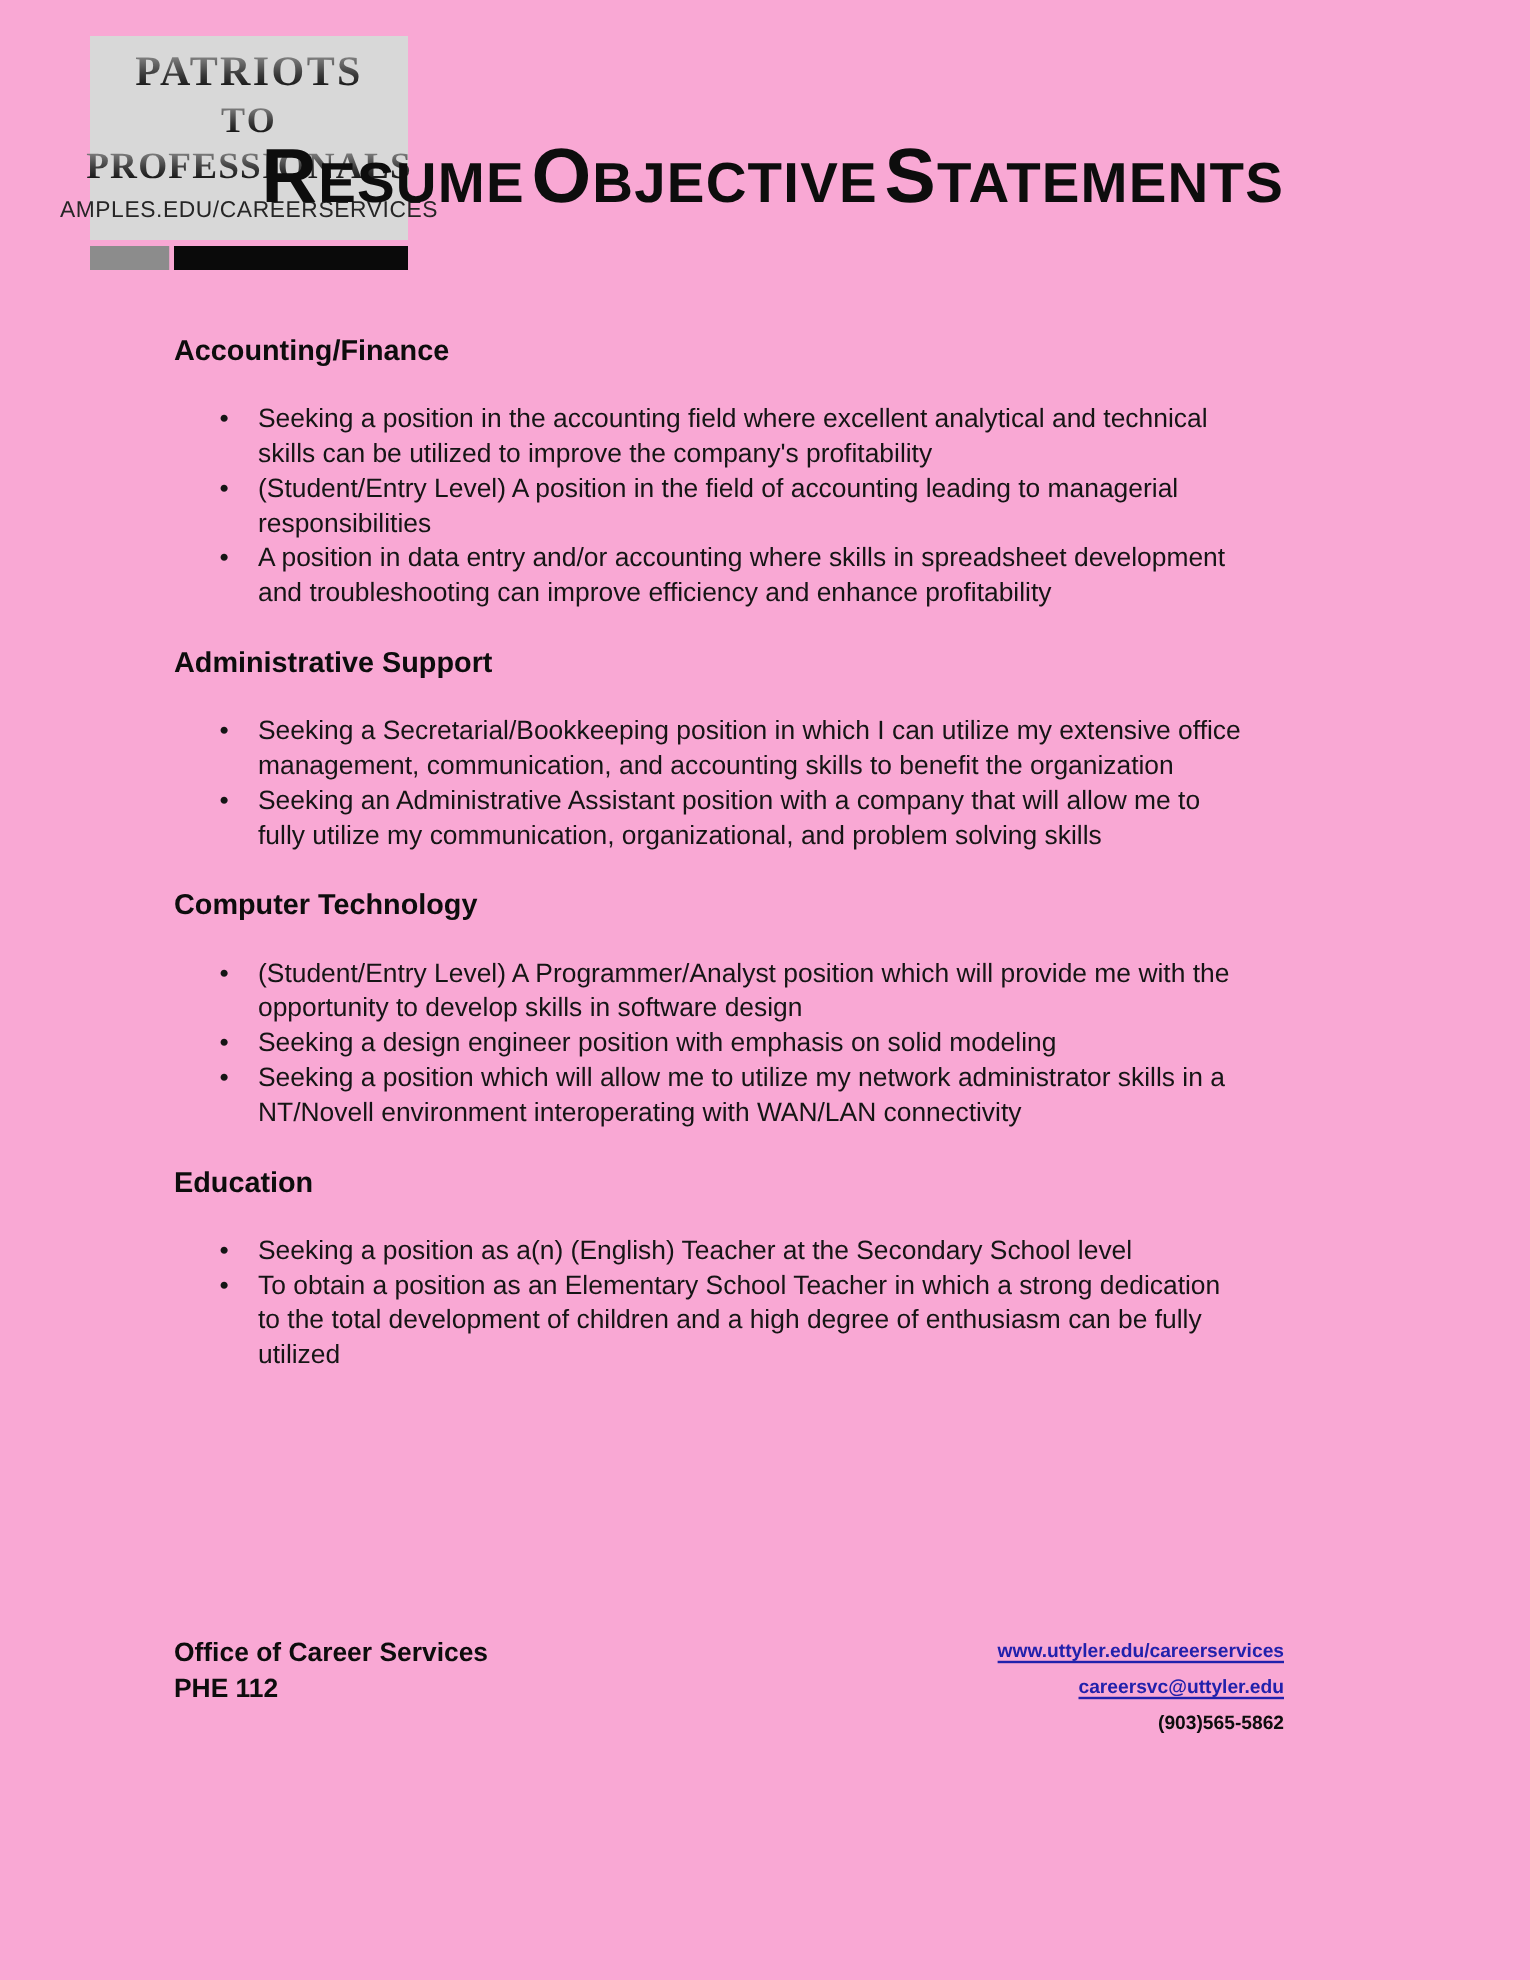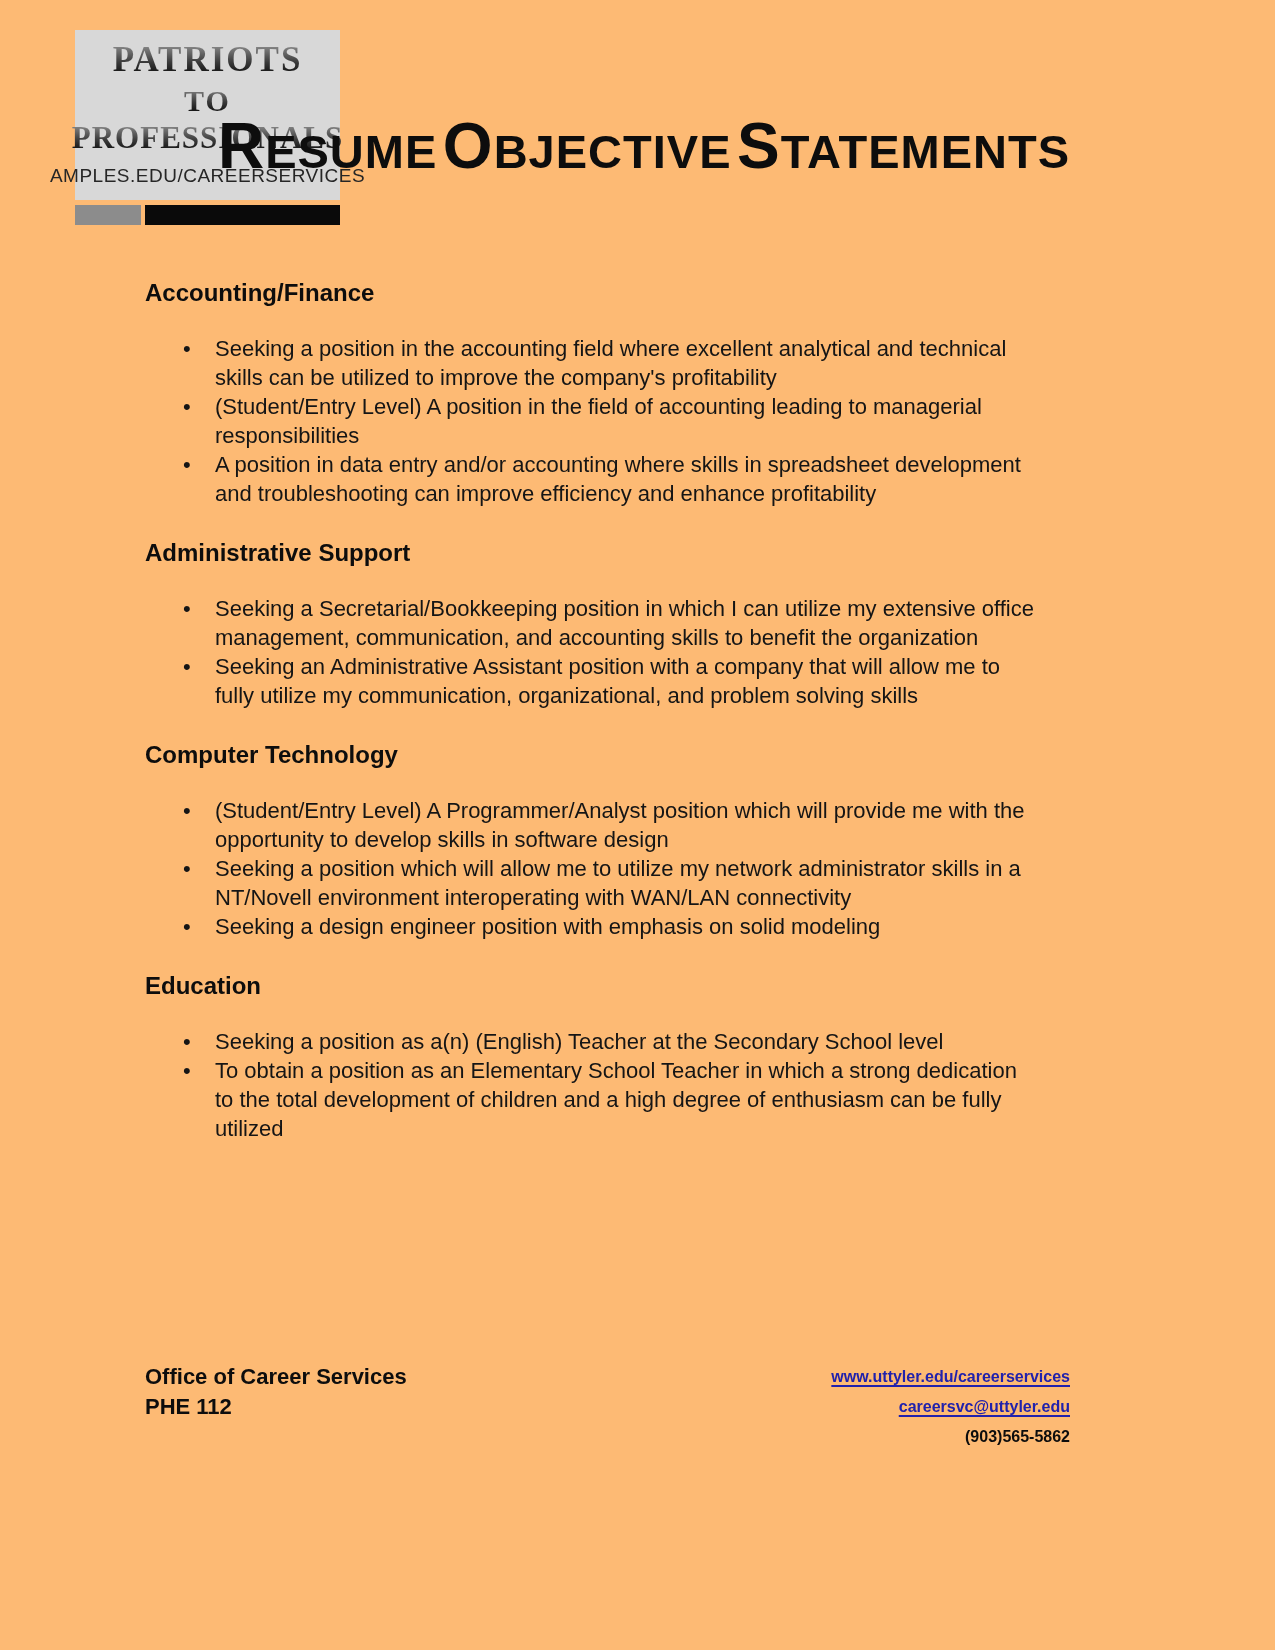--- a/index.html
+++ b/index.html
@@ -8,21 +8,21 @@
     --bar_gray:#8c8c8c;
     --bar_black:#0a0a0a;
     --text_black:#111111;
   }
   *{margin:0;padding:0;box-sizing:border-box;}
   html,body{background:#ffffff;}
   body{font-family:"Liberation Sans", sans-serif;color:var(--text_black);}
   .page{
     position:relative;
     width:1275px;height:1650px;
-    background:#fdba74;
+    background:#f9a8d4;
     overflow:hidden;
   }
 
   
   .logo{position:absolute;left:75px;top:30px;width:265px;}
   .logo-box{
     width:265px;height:170px;
     background:var(--logo_bg);
     display:flex;flex-direction:column;align-items:center;justify-content:flex-start;
     padding-top:12px;
@@ -141,22 +141,22 @@
         <li>A position in data entry and/or accounting where skills in spreadsheet development and troubleshooting can improve efficiency and enhance profitability</li>
       </ul>
       <h2 class="sec-heading">Administrative Support</h2>
       <ul class="sec-list">
         <li>Seeking a Secretarial/Bookkeeping position in which I can utilize my extensive office management, communication, and accounting skills to benefit the organization</li>
         <li>Seeking an Administrative Assistant position with a company that will allow me to fully utilize my communication, organizational, and problem solving skills</li>
       </ul>
       <h2 class="sec-heading">Computer Technology</h2>
       <ul class="sec-list">
         <li>(Student/Entry Level) A Programmer/Analyst position which will provide me with the opportunity to develop skills in software design</li>
+        <li>Seeking a design engineer position with emphasis on solid modeling</li>
         <li>Seeking a position which will allow me to utilize my network administrator skills in a NT/Novell environment interoperating with WAN/LAN connectivity</li>
-        <li>Seeking a design engineer position with emphasis on solid modeling</li>
       </ul>
       <h2 class="sec-heading">Education</h2>
       <ul class="sec-list">
         <li>Seeking a position as a(n) (English) Teacher at the Secondary School level</li>
         <li>To obtain a position as an Elementary School Teacher in which a strong dedication to the total development of children and a high degree of enthusiasm can be fully utilized</li>
       </ul>
     </main>
 
   <footer>
     <div class="f-left">

